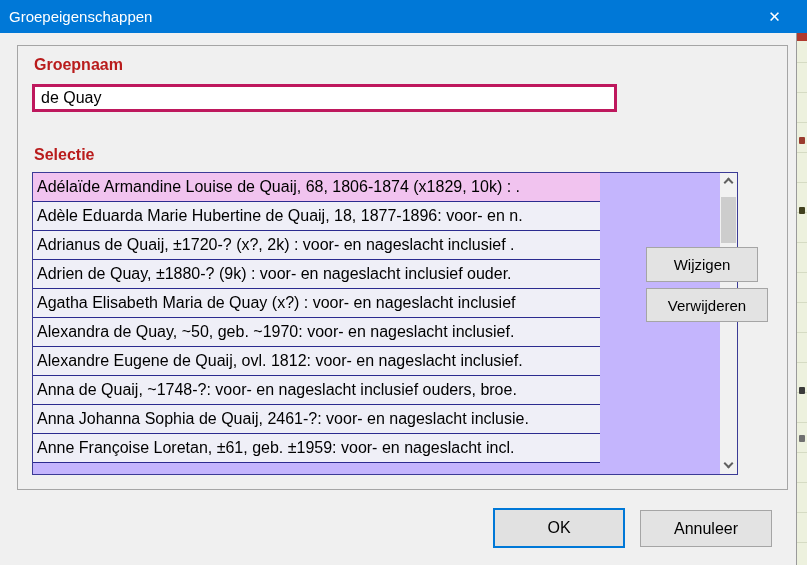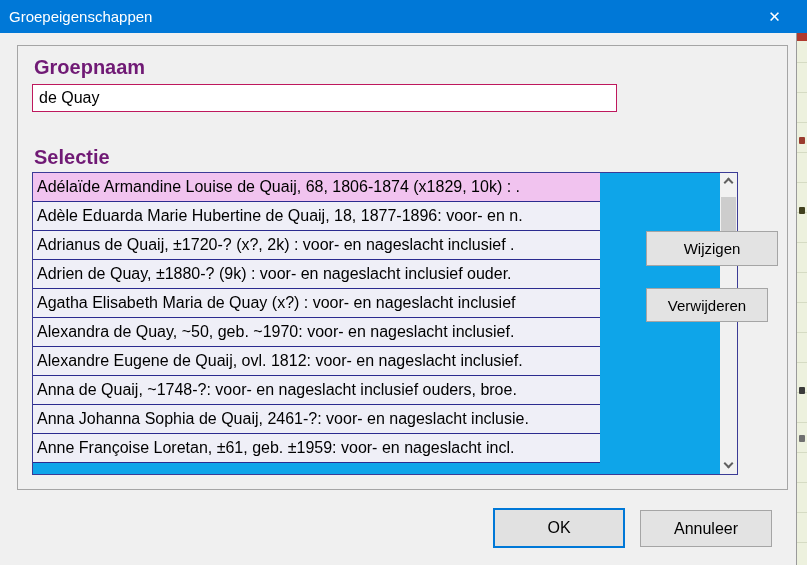--- a/index.html
+++ b/index.html
@@ -23,52 +23,52 @@
   .bg-strip .red-block { position:absolute; left:0; top:0; width:10px; height:8px; background:#b03a2e; }
   .bg-icon { position:absolute; left:2px; width:6px; height:7px; border-radius:1px; }
   .bg-icon.i1 { top:104px; background:#9a3b2e; }
   .bg-icon.i2 { top:174px; background:#41401e; }
   .bg-icon.i3 { top:354px; background:#3a3a3a; }
   .bg-icon.i4 { top:402px; background:#707070; }
 
   
   .frame { position:absolute; left:17px; top:45px; width:771px; height:445px; border:1px solid #a5a5a5; }
 
-  .label { position:absolute; font-size:20px; font-weight:bold; color:#701a75; }
+  .label { position:absolute; font-size:16px; font-weight:bold; color:#b91c1c; }
   .label.groepnaam { left:34px; top:56px; }
   .label.selectie  { left:34px; top:146px; }
 
   .name-input { position:absolute; left:32px; top:84px; width:585px; height:28px; background:#ffffff;
-                border:1px solid #be185d; font-family:"Liberation Sans", sans-serif; font-size:16px;
+                border:3px solid #be185d; font-family:"Liberation Sans", sans-serif; font-size:16px;
                 color:#000; padding:0 6px; }
 
   
   .listbox { position:absolute; left:32px; top:172px; width:706px; height:303px;
-             border:1px solid #3b3b96; background:#0ea5e9; }
+             border:1px solid #3b3b96; background:#c4b5fd; }
   .list-rows { position:absolute; left:0; top:0; width:567px; height:301px; overflow:hidden; }
   .list-row { width:100%; height:29px; line-height:28px; font-size:16px; color:#000;
               padding-left:4px; white-space:nowrap; overflow:hidden;
               background:#efeff7; border-bottom:1px solid #2b2b8f; cursor:default; }
   .list-row.selected { background:#f1c3ef; }
 
   
   .scrollbar { position:absolute; right:0; top:0; width:17px; height:301px; background:#f1f1f1; }
   .scroll-btn { position:absolute; left:0; width:17px; height:17px; background:#f1f1f1; border:none; cursor:default; }
   .scroll-btn.up { top:0; }
   .scroll-btn.down { bottom:0; }
   .chev { position:absolute; left:5px; width:7px; height:7px; border-left:2px solid #606060; border-top:2px solid #606060; }
   .scroll-btn.up .chev { top:6px; transform:rotate(45deg); }
   .scroll-btn.down .chev { top:3px; transform:rotate(225deg); }
   .scroll-thumb { position:absolute; left:1px; top:24px; width:15px; height:46px; background:#cdcdcd; cursor:default; }
 
   
   .btn { position:absolute; font-family:"Liberation Sans", sans-serif; font-size:15px; color:#000;
          background:#e3e3e3; border:1px solid #a5a5a5; cursor:default; }
   .btn-add    { left:646px; top:180px; width:122px; height:36px; background:#cfcfcf; border:1px solid #c6c6c6; color:#9b9b9b; }
-  .btn-edit   { left:646px; top:231px; width:132px; height:35px; }
+  .btn-edit   { left:646px; top:247px; width:112px; height:35px; }
   .btn-delete { left:646px; top:288px; width:122px; height:34px; }
 
   
   .btn-ok     { left:493px; top:508px; width:132px; height:40px; border:2px solid #0078d7; background:#e1e1e1; font-size:16px; }
   .btn-cancel { left:640px; top:510px; width:132px; height:37px; font-size:16px; }
 </style>
 </head>
 <body>
 
 <div id="screen">

